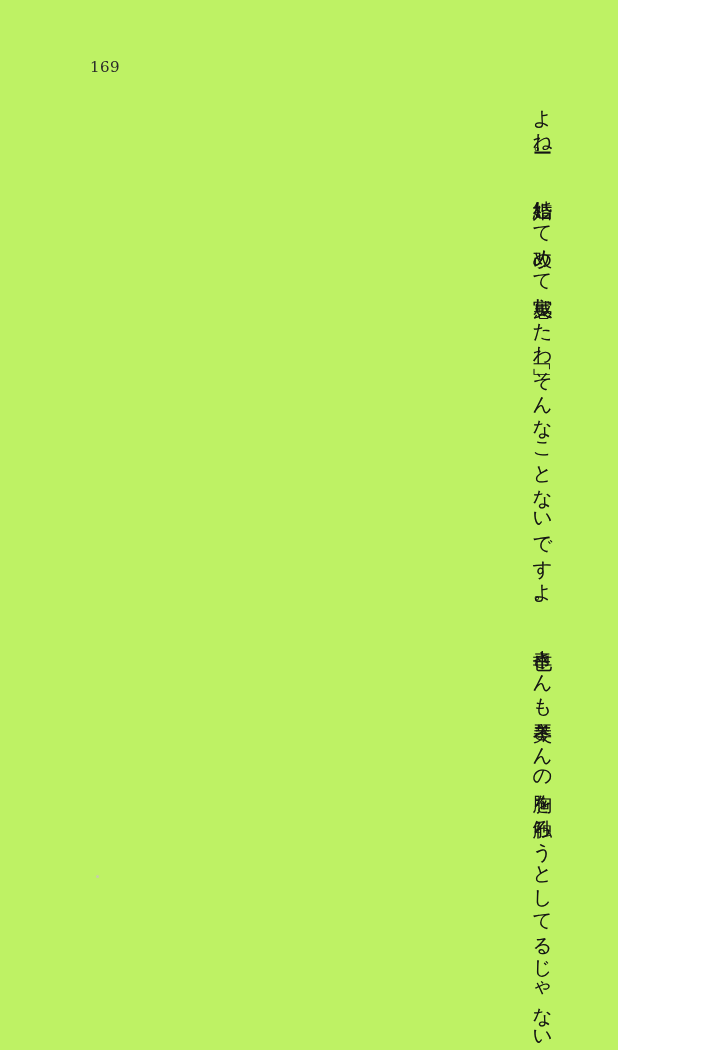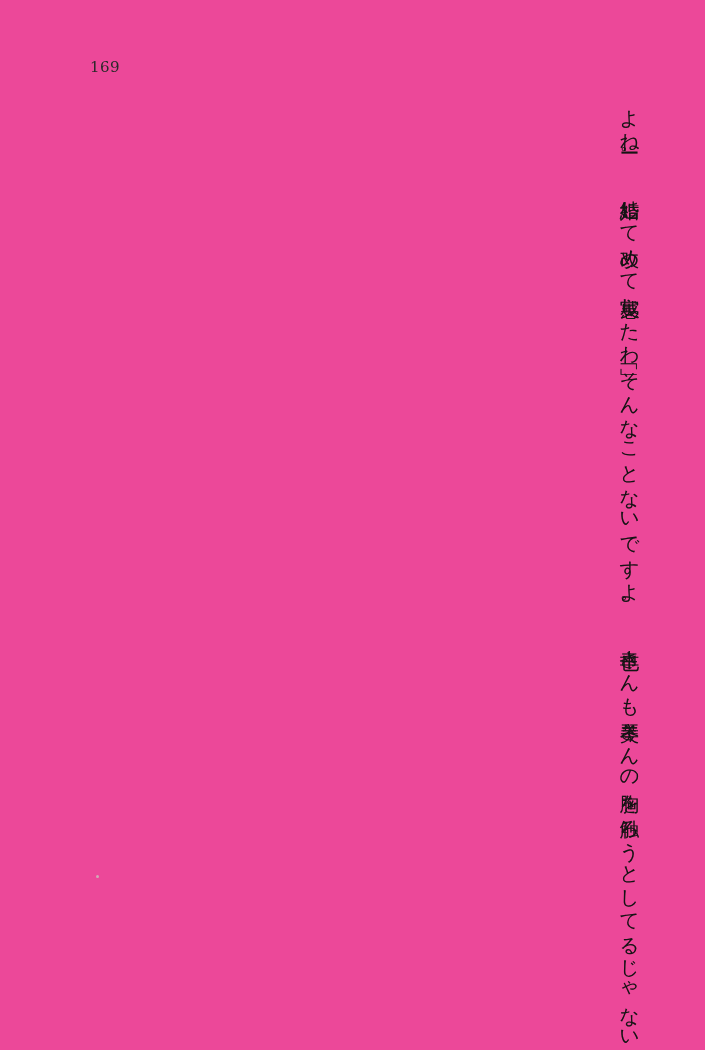--- a/index.html
+++ b/index.html
@@ -10,23 +10,23 @@
   body {
     width: 705px;
     height: 1050px;
     overflow: hidden;
     font-family: "DejaVu Serif", "Liberation Serif", serif;
     color: #1a1a1a;
   }
 
   #page {
     position: relative;
-    width: 705px;
+    width: 618px;
     height: 1050px;
-    background: #ec4899;
+    background: #bef264;
   }
 
   
   #page-number {
     position: absolute;
     top: 58px;
     left: 90px;
     font-size: 15px;
     letter-spacing: 0.5px;
     color: #2a2a2a;

